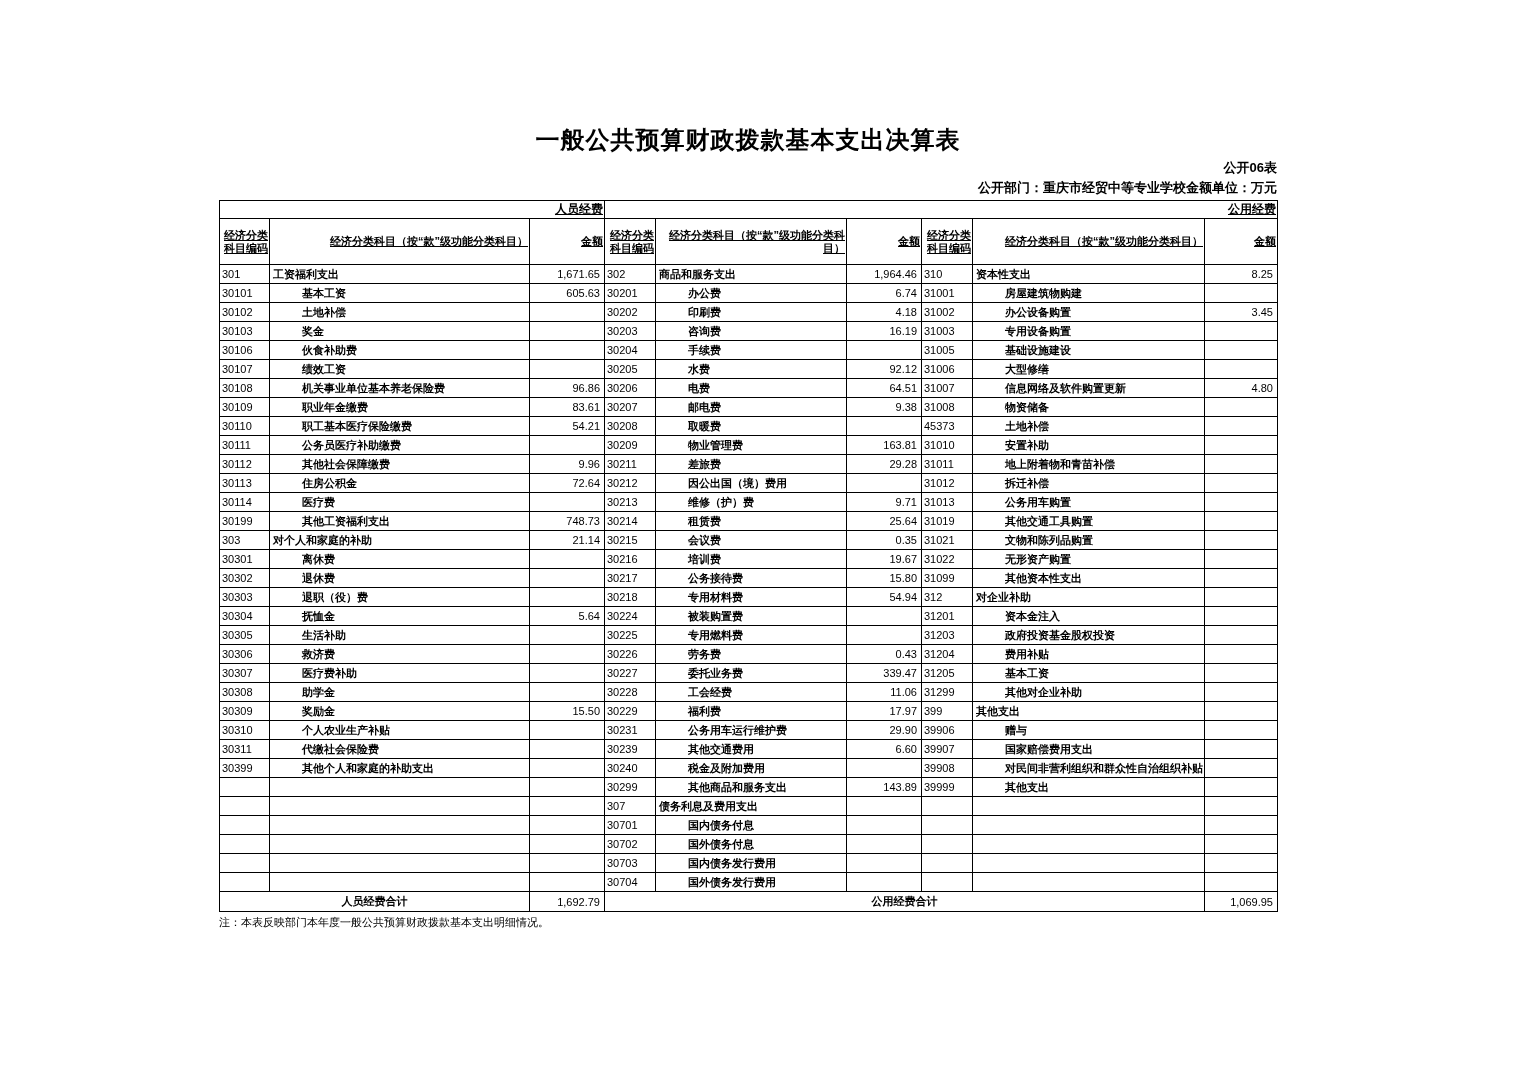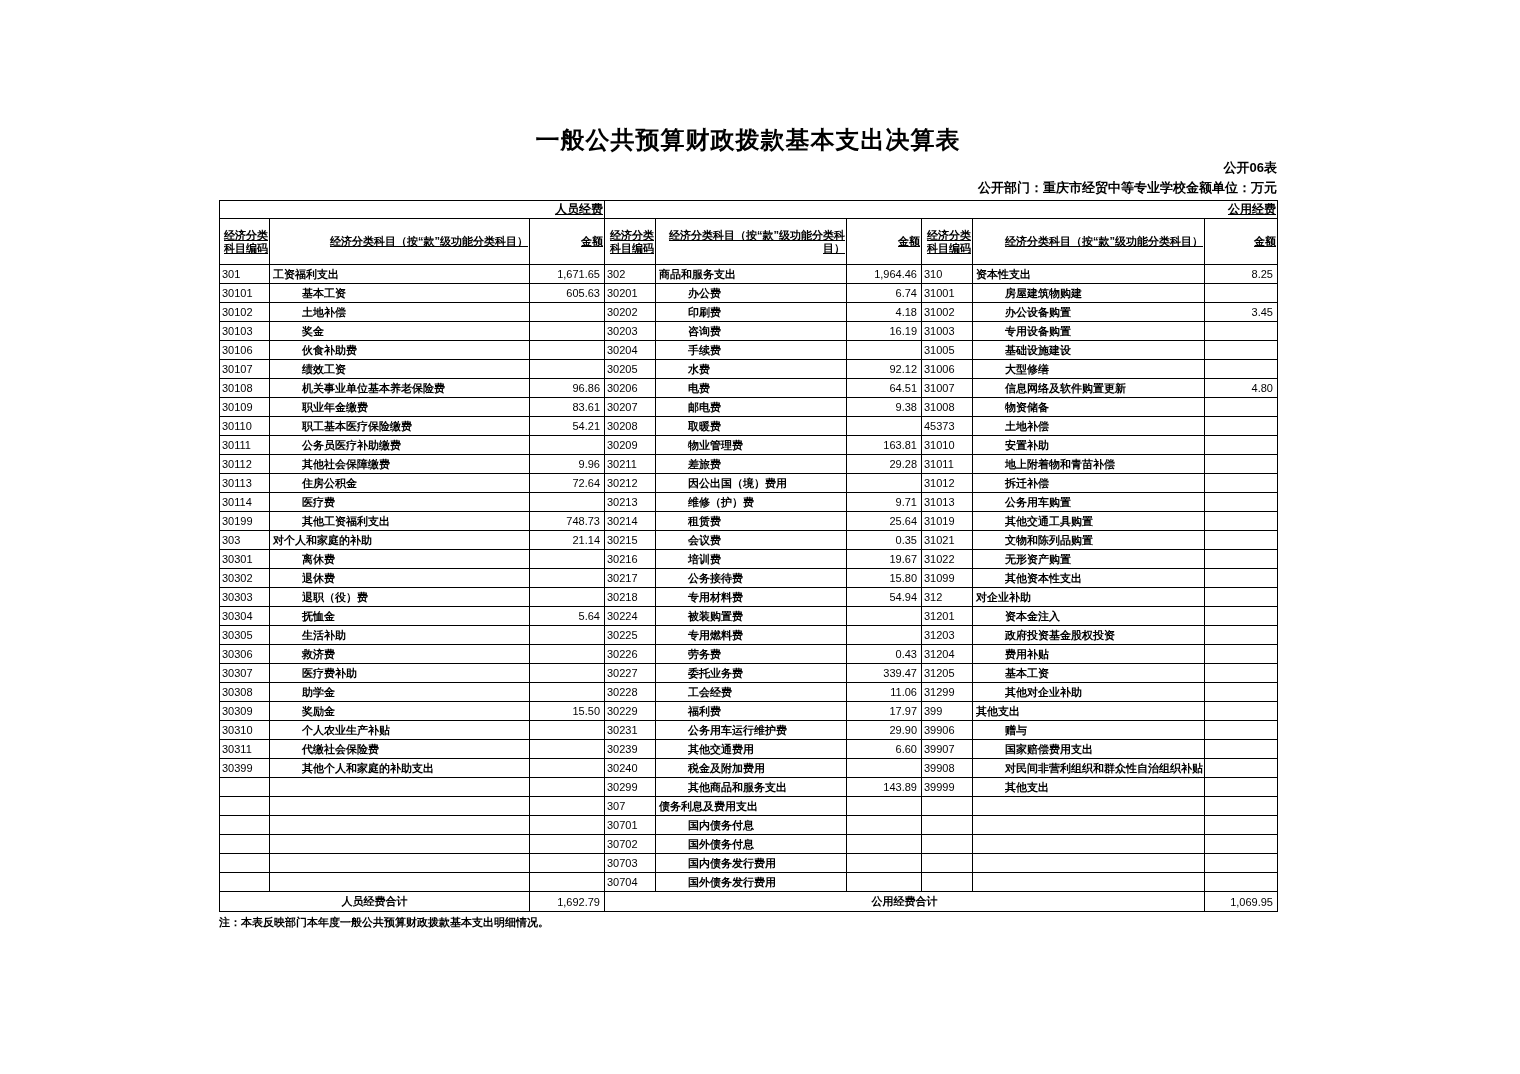--- a/index.html
+++ b/index.html
@@ -15,21 +15,21 @@
   tr.group-row th { height: 18px; font-size: 12px; }
   tr.colhead-row th { height: 46px; }
   tbody td { height: 19px; font-size: 11px; }
   td.code { text-align: left; padding-left: 2px; font-weight: normal; }
   td.subject { text-align: left; padding-left: 3px; font-weight: bold; }
   td.subject.indent { padding-left: 32px; }
   td.amount { text-align: right; padding-right: 4px; font-weight: normal; }
   tfoot td { height: 20px; font-size: 11px; }
   tfoot td.total-label { text-align: center; font-weight: bold; }
   tfoot td.amount { font-weight: normal; }
-  .note { font-size: 11px; font-weight: bold; margin-top: 3px; }
+  .note { font-size: 11px; font-weight: normal; margin-top: 3px; }
 </style>
 </head>
 <body>
 
 <div class="sheet">
   <div class="title">一般公共预算财政拨款基本支出决算表</div>
   <div class="form-code">公开06表</div>
   <div class="meta-line">
     <span>公开部门：重庆市经贸中等专业学校</span>
     <span>金额单位：万元</span>

